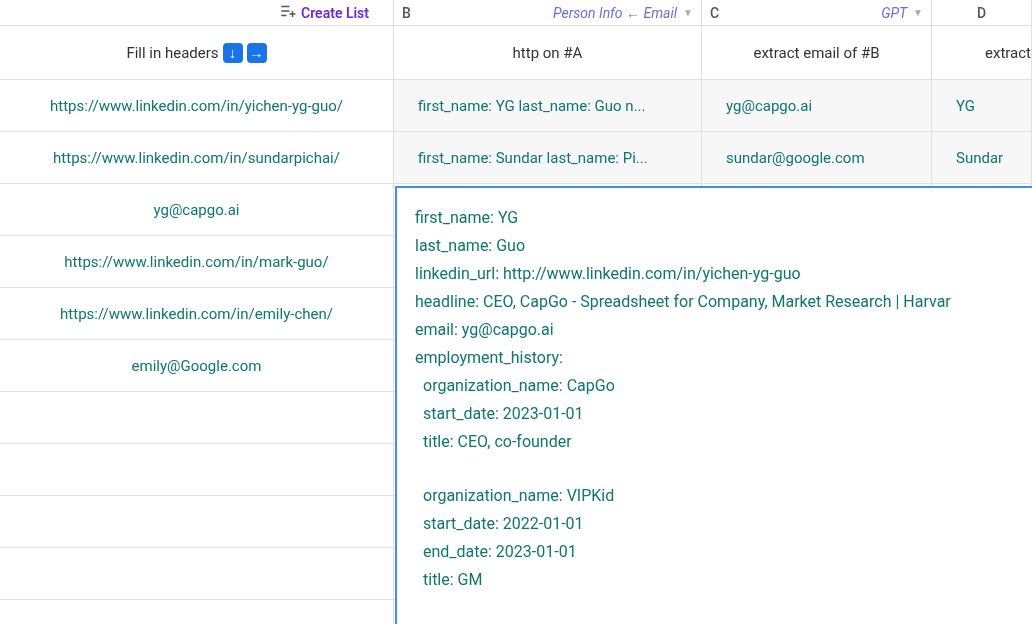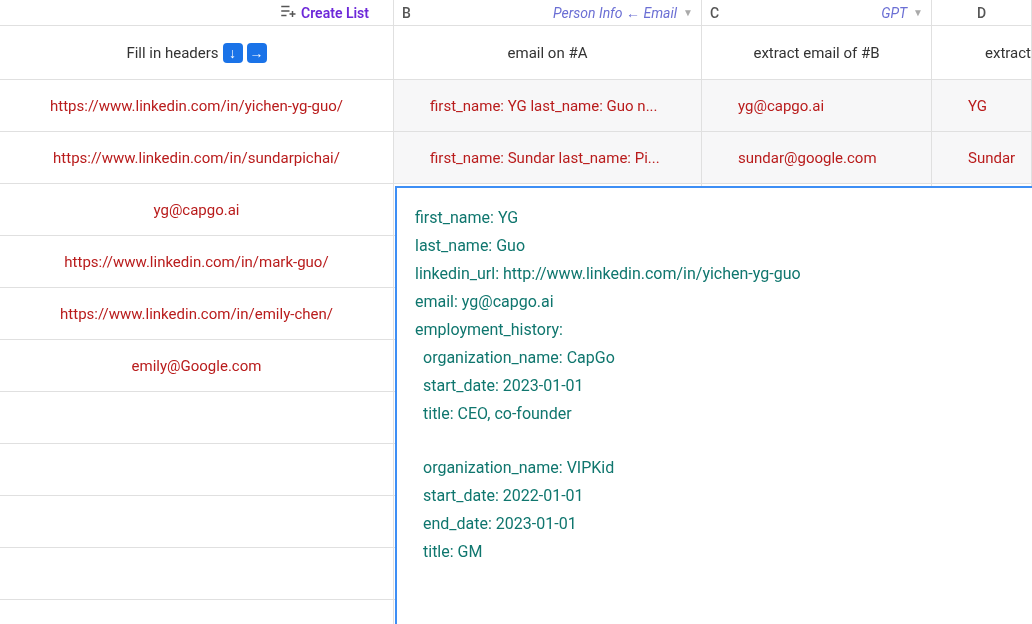--- a/index.html
+++ b/index.html
@@ -96,25 +96,25 @@
       background: #1a73e8;
       color: #fff;
       border-radius: 4px;
       font-size: 14px;
       font-weight: bold;
     }
     .cell {
       height: 52px;
       display: flex;
       align-items: center;
-      padding: 0 36px;
+      padding: 0 24px;
       border-right: 1px solid #e0e0e0;
       border-bottom: 1px solid #e0e0e0;
       font-size: 15px;
-      color: #b91c1c;
+      color: #0f766e;
       white-space: nowrap;
       overflow: hidden;
       text-overflow: ellipsis;
     }
     .cell.center {
       justify-content: center;
     }
     .cell.shaded {
       background: #f7f7f8;
     }
@@ -181,21 +181,21 @@
     <span class="col-letter">D</span>
   </div>
 
   <div class="subheader">
     <div class="fill-headers">
       <span>Fill in headers</span>
       <span class="fill-btn">↓</span>
       <span class="fill-btn">→</span>
     </div>
   </div>
-  <div class="subheader">email on #A</div>
+  <div class="subheader">http on #A</div>
   <div class="subheader">extract email of #B</div>
   <div class="subheader" style="justify-content:flex-end;padding-right:0;">extract</div>
 
   <div class="cell center">https://www.linkedin.com/in/yichen-yg-guo/</div>
   <div class="cell shaded">first_name: YG last_name: Guo n...</div>
   <div class="cell shaded">yg@capgo.ai</div>
   <div class="cell shaded">YG</div>
 
   <div class="cell center">https://www.linkedin.com/in/sundarpichai/</div>
   <div class="cell shaded">first_name: Sundar last_name: Pi...</div>
@@ -244,20 +244,21 @@
 
   <div class="cell"></div>
   <div class="cell"></div>
   <div class="cell"></div>
   <div class="cell"></div>
 
   <div class="detail-panel">
     <div class="detail-line">first_name: YG</div>
     <div class="detail-line">last_name: Guo</div>
     <div class="detail-line">linkedin_url: http://www.linkedin.com/in/yichen-yg-guo</div>
+    <div class="detail-line">headline: CEO, CapGo - Spreadsheet for Company, Market Research | Harvar</div>
     <div class="detail-line">email: yg@capgo.ai</div>
     <div class="detail-line">employment_history:</div>
     <div class="detail-line detail-indent">organization_name: CapGo</div>
     <div class="detail-line detail-indent">start_date: 2023-01-01</div>
     <div class="detail-line detail-indent">title: CEO, co-founder</div>
     <div class="detail-spacer"></div>
     <div class="detail-line detail-indent">organization_name: VIPKid</div>
     <div class="detail-line detail-indent">start_date: 2022-01-01</div>
     <div class="detail-line detail-indent">end_date: 2023-01-01</div>
     <div class="detail-line detail-indent">title: GM</div>

